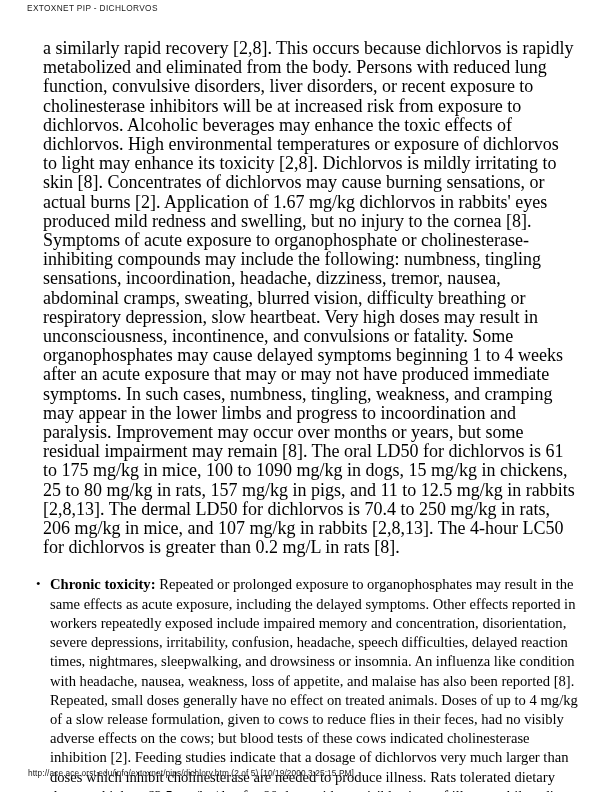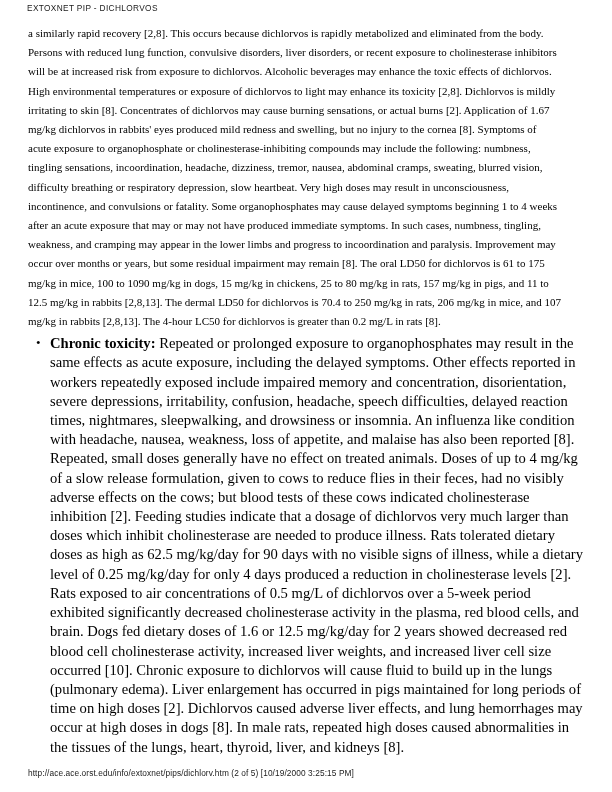--- a/index.html
+++ b/index.html
@@ -39,23 +39,23 @@
 
   
   .content {
     position: absolute;
     left: 28px;
     top: 24px;
     width: 556px;
   }
 
   p.body-para {
-    margin: 0;
+    margin: 15px;
     padding: 0;
-    font-size: 11px;
+    font-size: 18px;
     line-height: 19.2px;
     text-align: left;
     color: #000000;
   }
 
   
   .para-continued {
     margin-left: 22px;
     width: 534px;
   }

